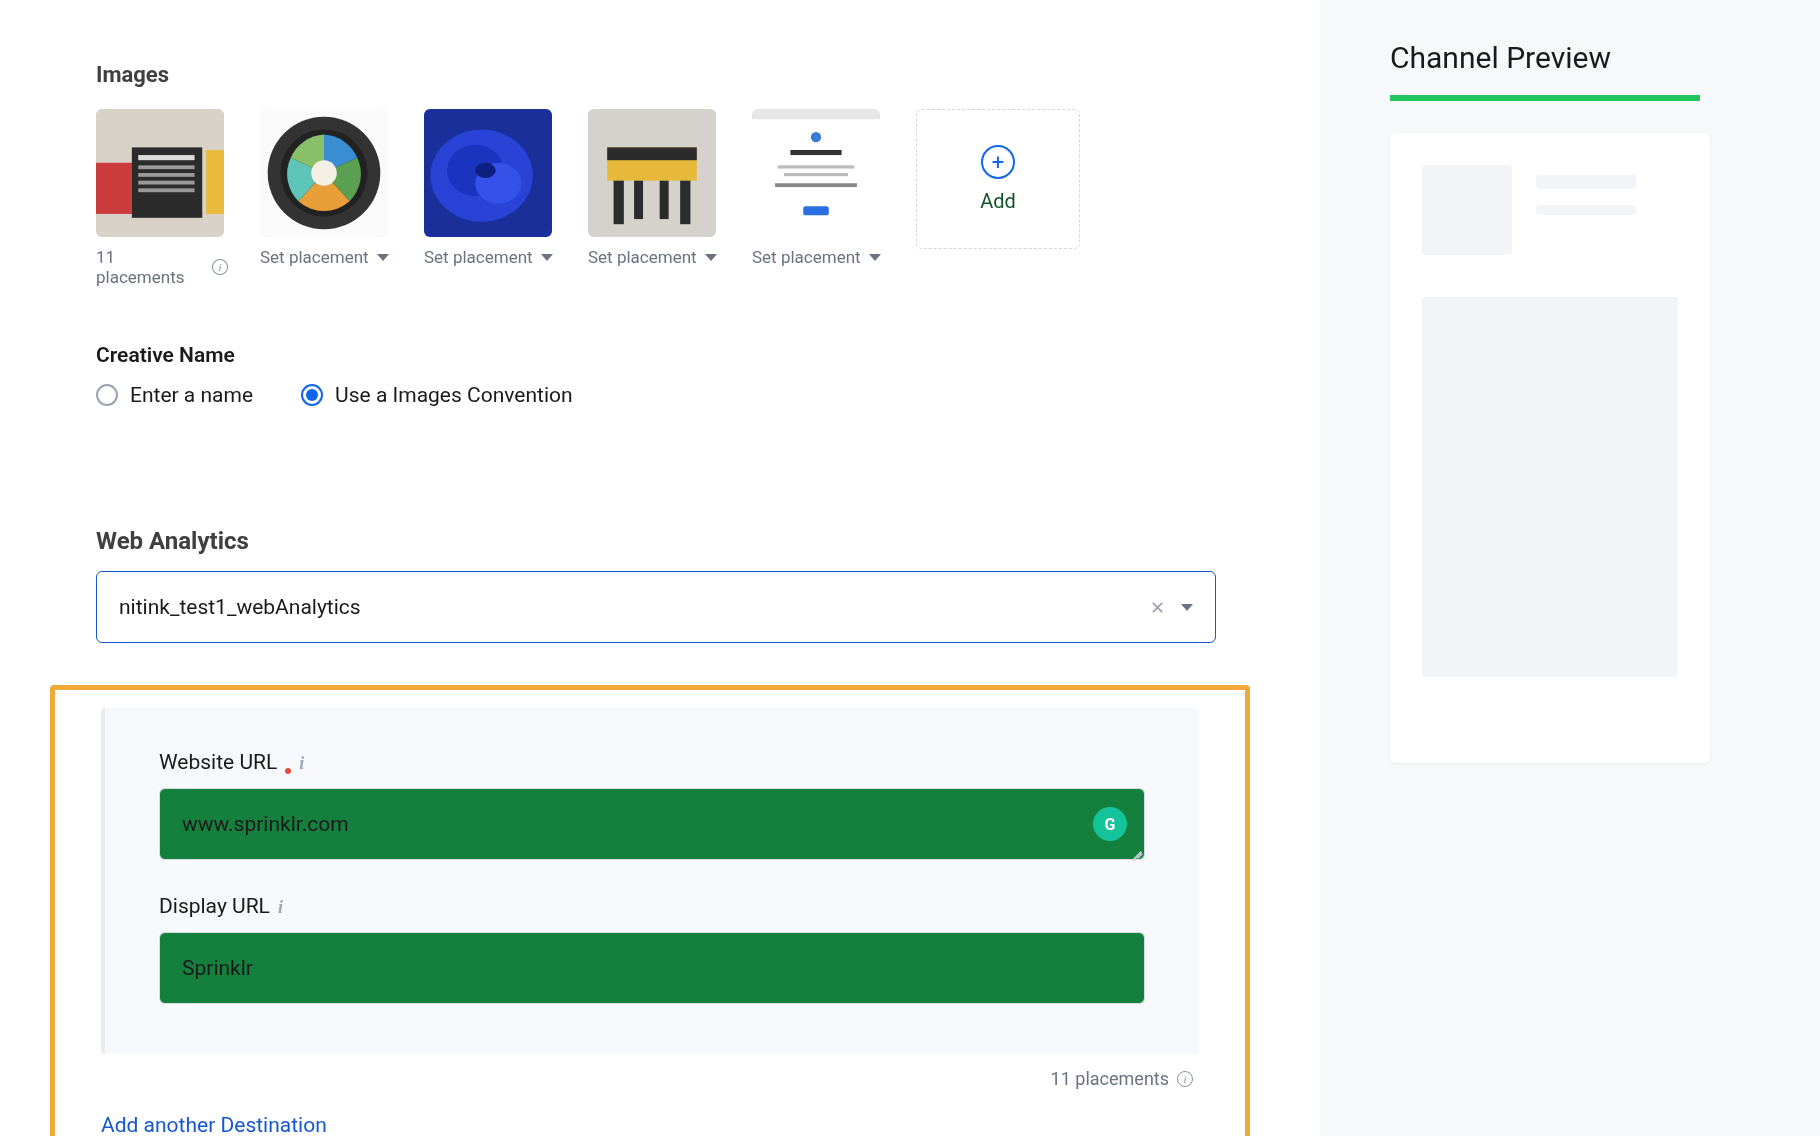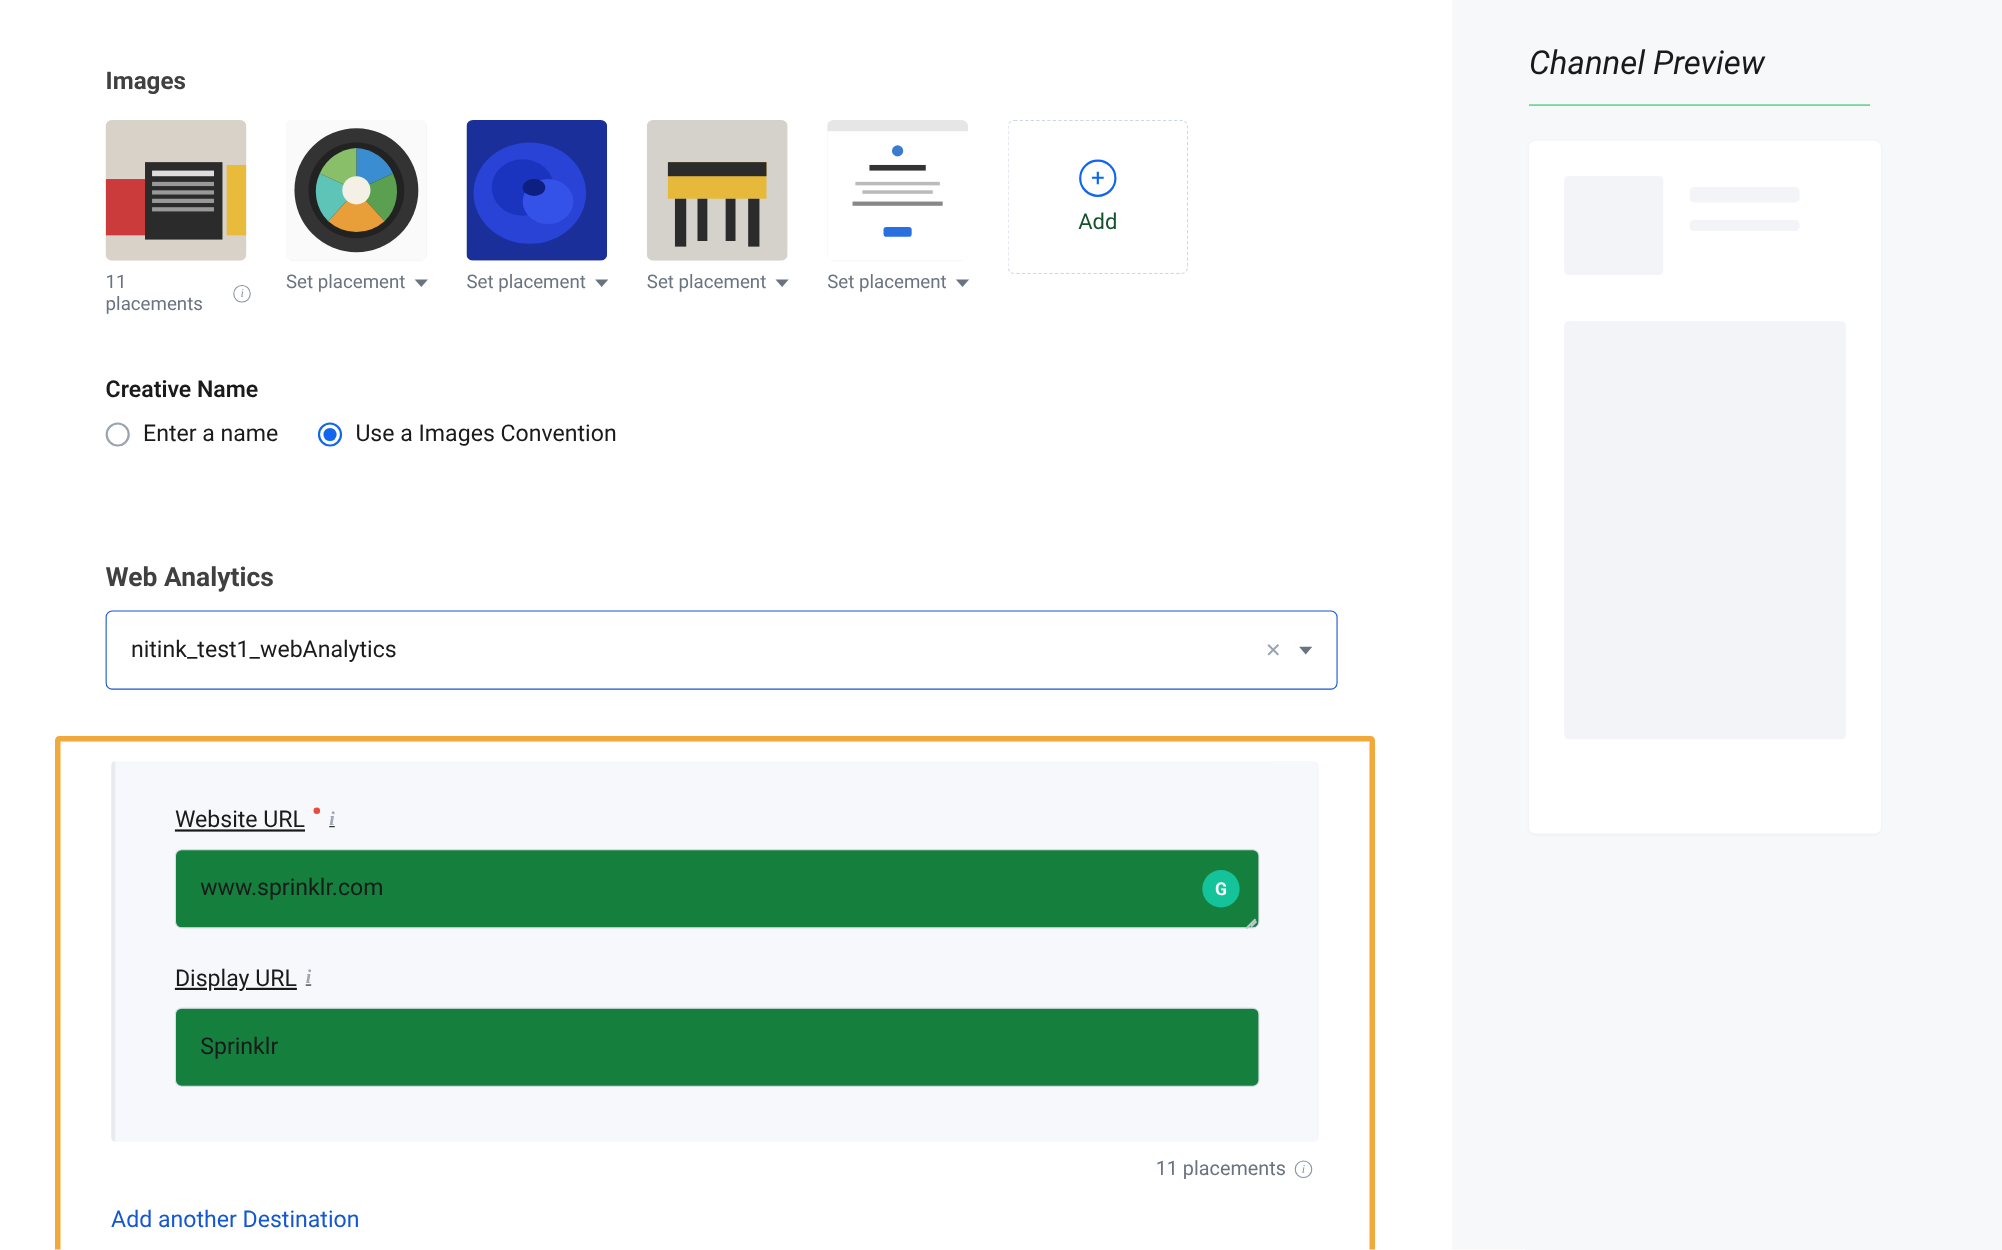--- a/index.html
+++ b/index.html
@@ -76,21 +76,21 @@
       font-size: 11px; color: #8a93a0;
     }
     .info-icon::before { content: "i"; font-style: italic; font-family: Georgia, serif; }
     .chevron-down {
       width: 0; height: 0; border-left: 6px solid transparent; border-right: 6px solid transparent;
       border-top: 7px solid #6a7380; margin-left: 2px;
     }
     .field-label {
       font-size: 21px; font-weight: 600; color: #1a1a1a; margin-bottom: 16px;
     }
-    .radio-row { display: flex; gap: 36px; align-items: center; margin-bottom: 24px; }
+    .radio-row { display: flex; gap: 48px; align-items: center; margin-bottom: 40px; }
     .radio-option { display: flex; align-items: center; gap: 12px; cursor: pointer; font-size: 21px; }
     .radio-circle {
       width: 22px; height: 22px; border: 2px solid #9aa3b0; border-radius: 50%;
       display: flex; align-items: center; justify-content: center;
     }
     .radio-circle.checked { border-color: #1166ee; }
     .radio-circle.checked::after {
       content: ""; width: 12px; height: 12px; background: #1166ee; border-radius: 50%;
     }
     .select-box {
@@ -104,21 +104,21 @@
     .section-spacer { height: 48px; }
     .highlighted-panel {
       width: 1200px; border: 5px solid #f2a93b; border-radius: 4px;
       padding: 18px 46px 30px 46px; margin-left: -46px;
     }
     .nested-panel {
       background: #f7f8fc; border-radius: 4px; padding: 42px 54px 50px 54px;
       border-left: 4px solid #e8eaef;
     }
     .sub-label {
-      display: flex; align-items: flex-start; gap: 8px; font-size: 21px; color: #1a1a1a; margin-bottom: 14px; text-decoration: underline;
+      display: flex; align-items: flex-end; gap: 8px; font-size: 21px; color: #1a1a1a; margin-bottom: 14px;
     }
     .required-dot { width: 6px; height: 6px; background: #e84c3d; border-radius: 50%; display: inline-block; }
     .info-icon-sm {
       font-style: italic; font-family: Georgia, serif; color: #a0a8b4; font-size: 18px; font-weight: 600;
     }
     .url-input-wrap { position: relative; margin-bottom: 34px; }
     .text-input {
       width: 100%; height: 72px; border: 1.5px solid #d9dde6; border-radius: 6px;
       padding: 0 22px; font-size: 21px; color: #1a1a1a; background: #15803d;
       font-family: inherit; resize: none;
@@ -137,21 +137,21 @@
     .resize-handle::before { width: 12px; bottom: 2px; right: 0; transform: rotate(-45deg); }
     .resize-handle::after { width: 7px; bottom: 2px; right: 0; transform: rotate(-45deg); }
     .placements-badge {
       text-align: right; font-size: 18px; color: #6a7380;
       display: flex; align-items: center; justify-content: flex-end; gap: 8px;
       margin-top: 14px; margin-right: 6px;
     }
     .link-action { font-size: 21px; color: #1557d0; cursor: pointer; margin-top: 24px; display: inline-block; }
     .sidebar-title {
       font-size: 30px; color: #1a1a1a; font-weight: 400; padding-bottom: 20px;
-      border-bottom: 1px solid #22c55e; margin-bottom: 32px; width: 310px; font-style: italic;
+      border-bottom: 6px solid #22c55e; margin-bottom: 32px; width: 310px;
     }
     .preview-card {
       width: 320px; height: 630px; background: #fff; border-radius: 6px;
       box-shadow: 0 1px 3px rgba(0,0,0,0.05); padding: 32px;
     }
     .skeleton { background: #f3f4f7; border-radius: 4px; }
     .sk-avatar { width: 90px; height: 90px; }
     .sk-header { display: flex; align-items: flex-start; gap: 24px; margin-bottom: 42px; }
     .sk-lines { flex: 1; display: flex; flex-direction: column; gap: 16px; padding-top: 10px; }
     .sk-line1 { width: 100px; height: 14px; }

